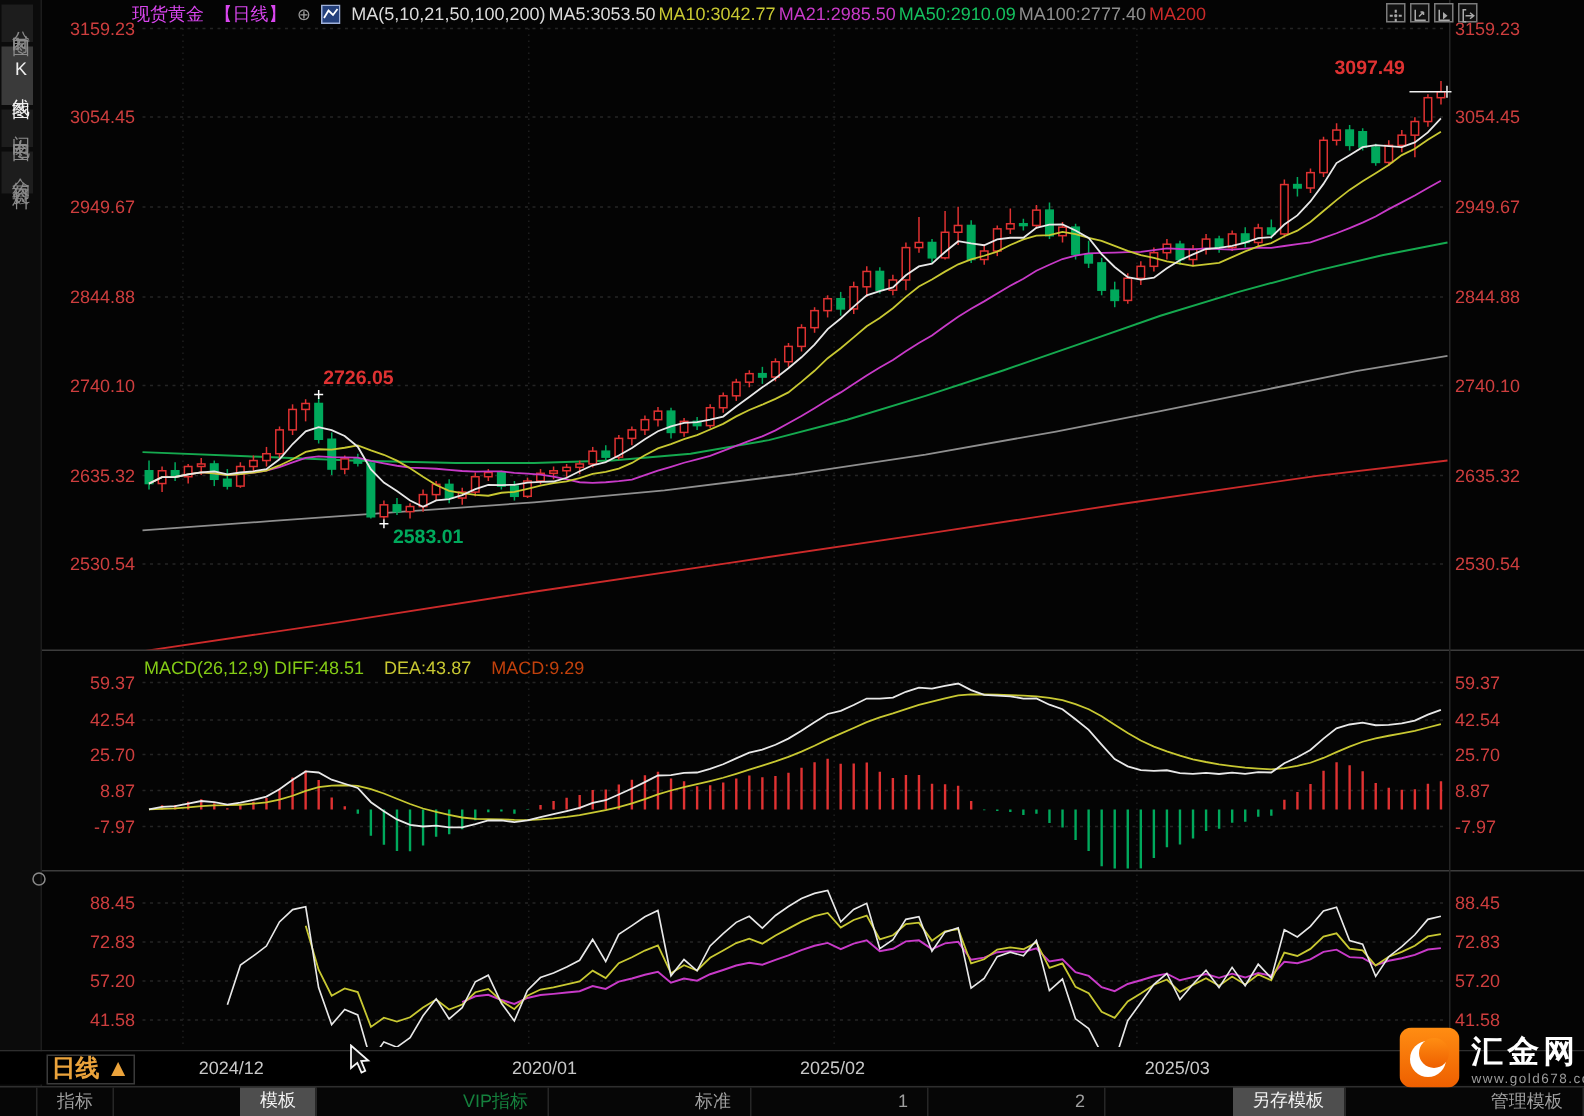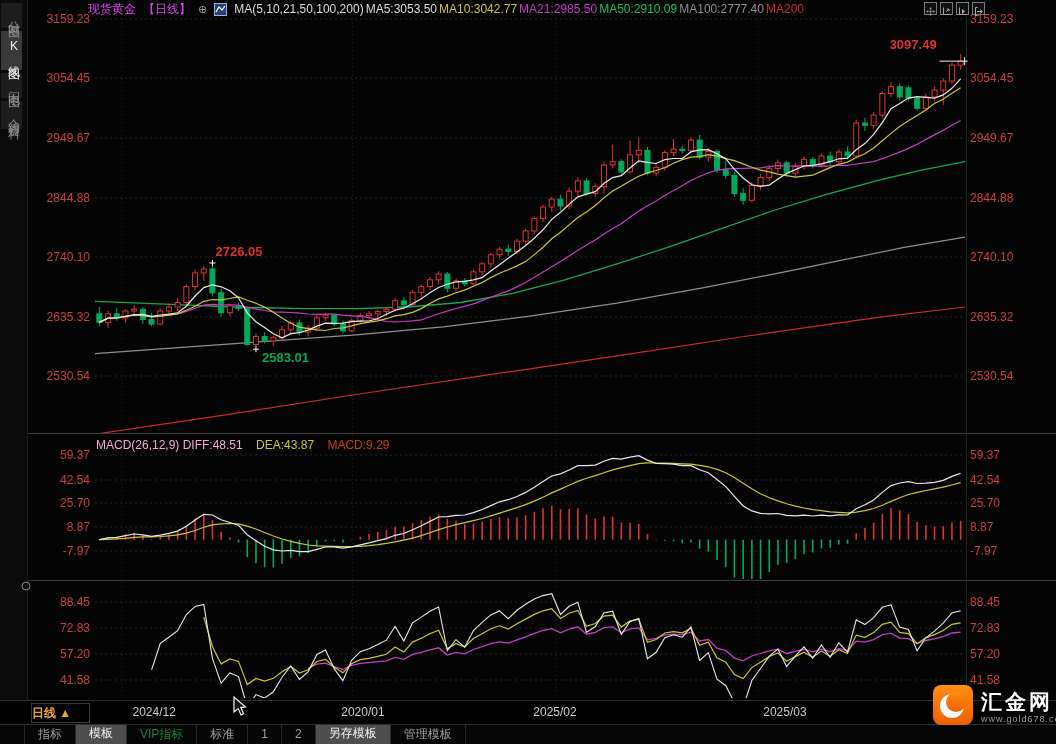--- a/index.html
+++ b/index.html
@@ -27,34 +27,34 @@
 
   #chart-svg{position:absolute;left:0;top:0;z-index:1;}
 
   .axlbl{position:absolute;font-size:12px;color:#ce3e3e;height:14px;line-height:14px;z-index:3;}
   .axlbl.l{left:30px;width:60px;text-align:right;}
   .axlbl.r{left:970px;width:66px;text-align:left;}
 
   .pane-title{position:absolute;font-size:12px;white-space:nowrap;z-index:3;}
   #macd-title{left:96px;top:438px;}
   #rsi-title{left:96px;top:582px;}
-  .t-main{color:#f9a8d4;margin-right:10px;}
+  .t-main{color:#84cc16;margin-right:10px;}
   .t-y{color:#c8c832;margin-right:10px;}
   .t-m{color:#c2410c;}
 
   
   #xaxis{position:absolute;left:0;top:701px;width:1056px;height:22px;background:#000;z-index:2;}
   #period-box{position:absolute;left:31px;top:2px;width:57px;height:18px;border:1px solid #3a3a3a;
-              color:#eba33b;font-size:12px;font-weight:bold;line-height:18px;cursor:pointer;}
+              color:#eba33b;font-size:16px;font-weight:bold;text-align:center;line-height:18px;cursor:pointer;}
   .month{position:absolute;top:4px;font-size:12px;color:#c9c9c9;transform:translateX(-50%);}
 
   
   #tabbar{position:absolute;left:0;top:724px;width:1056px;height:20px;background:#060606;
           border-top:1px solid #2e2e2e;display:flex;padding-left:24px;box-sizing:border-box;
-          font-size:12px;align-items:stretch;z-index:2;}
+          font-size:12px;align-items:stretch;z-index:2;justify-content:space-between;}
   .tab{padding:0 13px;line-height:19px;color:#9f9f9f;border-right:1px solid #262626;cursor:pointer;}
   .tab:first-child{border-left:1px solid #262626;}
   .tab.active{background:#4e4e4e;color:#f2f2f2;font-family:Liberation Mono, monospace;}
   .tab.vip{color:#15803d;}
 
   
   #logo{position:absolute;left:933px;top:685px;display:flex;gap:8px;align-items:center;z-index:6;}
   #logo-name{font-size:21px;color:#fff;font-weight:bold;letter-spacing:3px;line-height:22px;}
   #logo-url{font-size:9px;color:#9c9c9c;margin-top:1px;letter-spacing:1px;}
 

